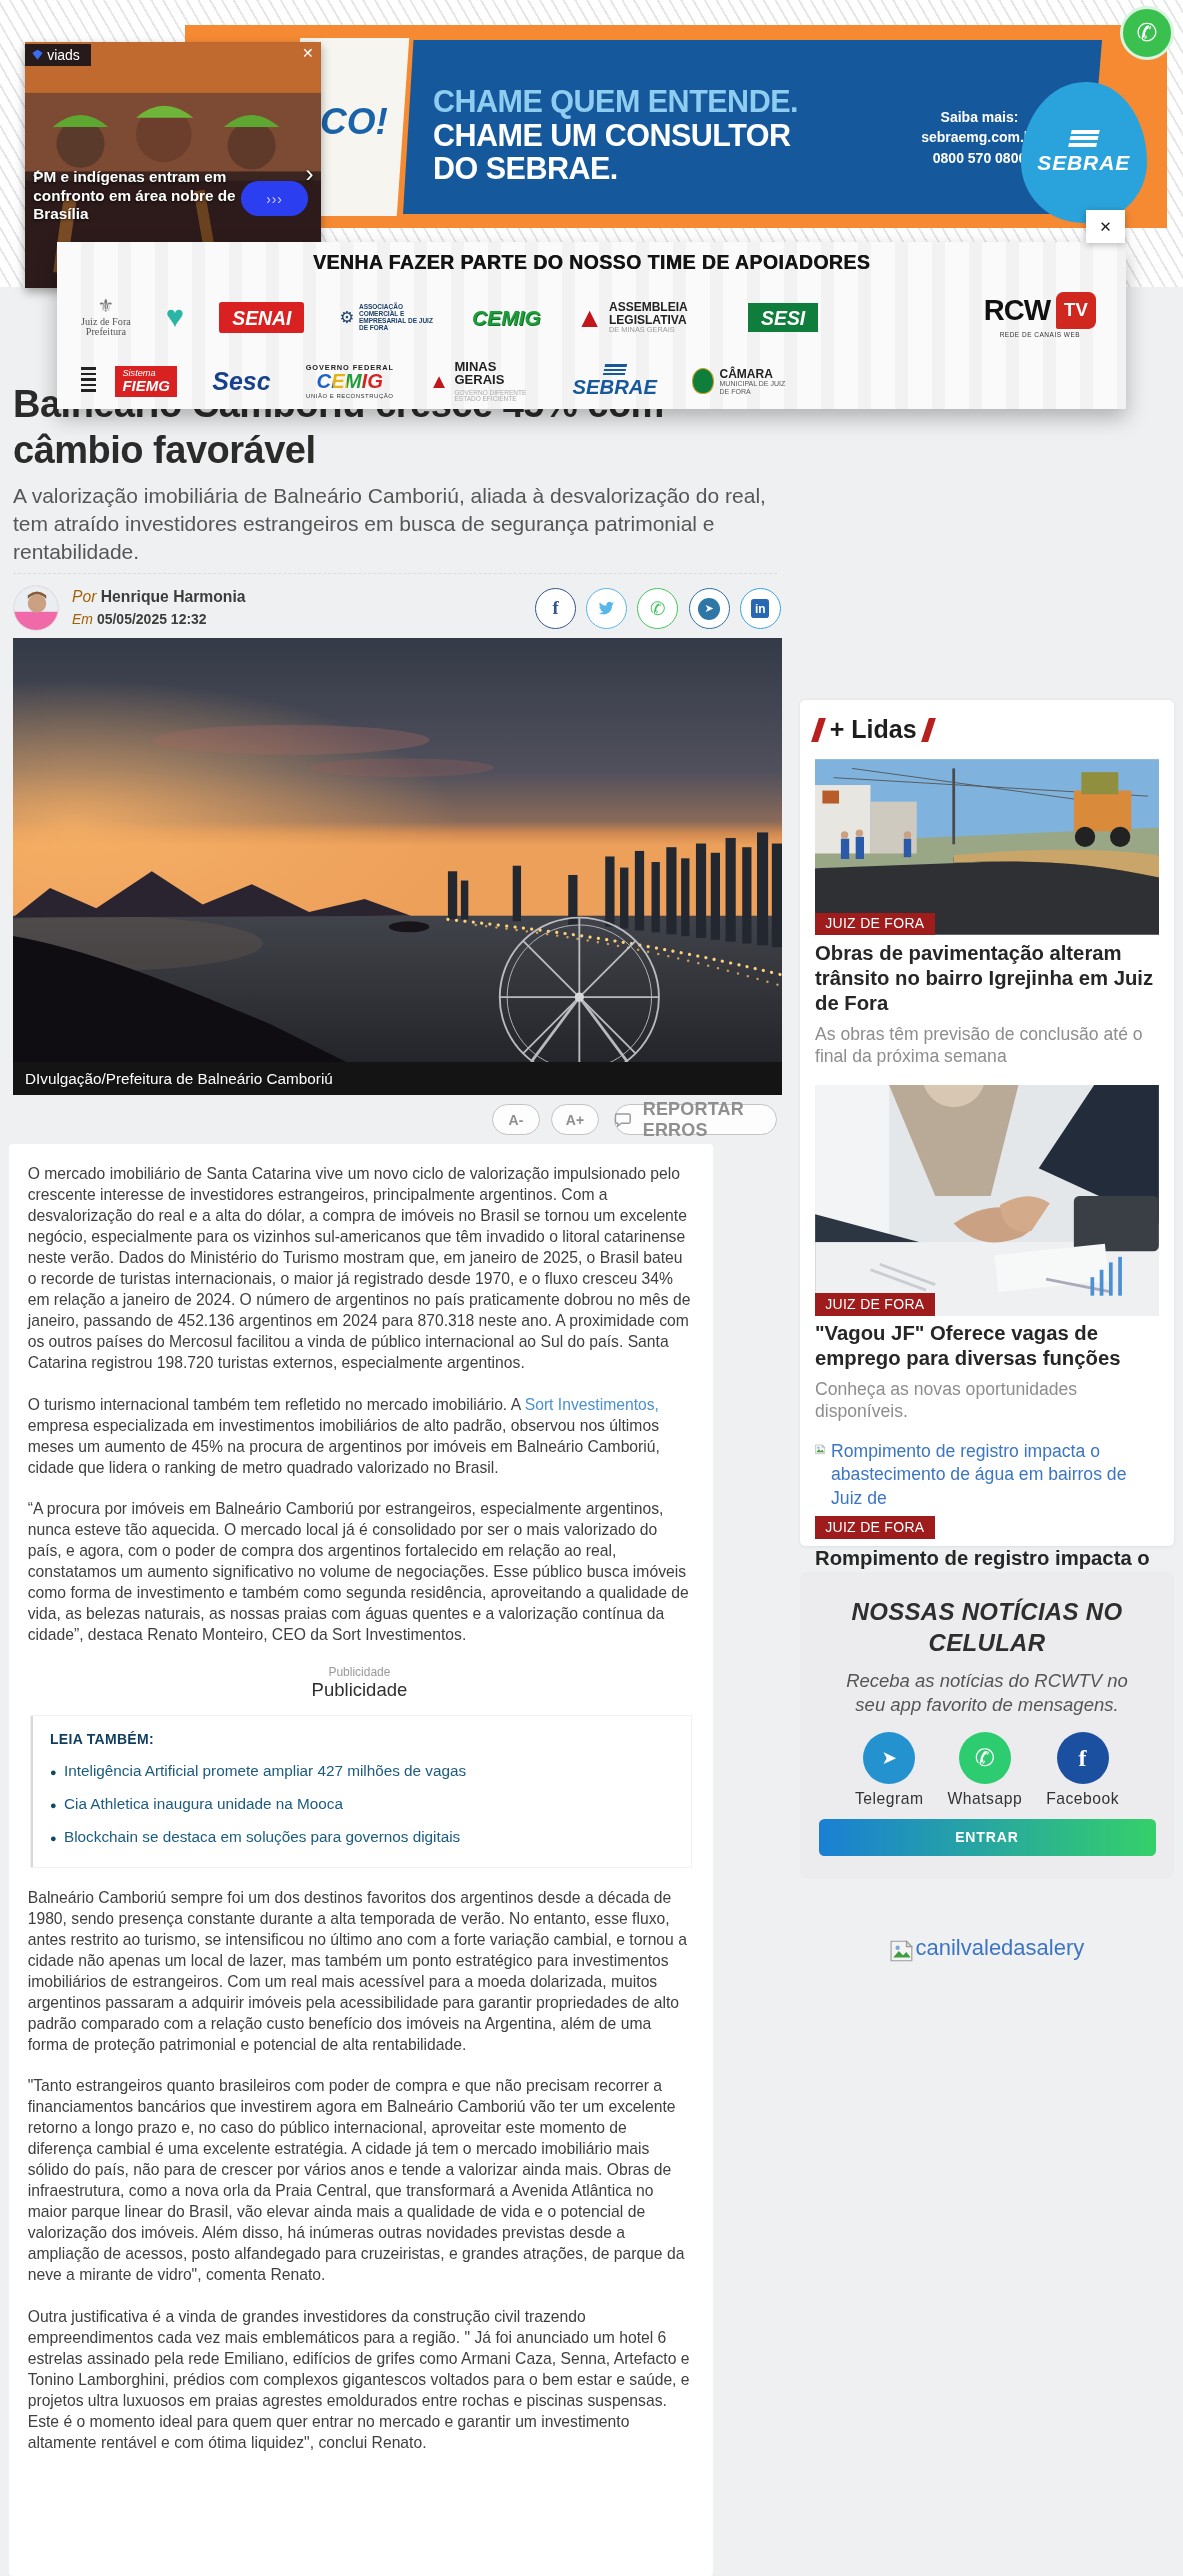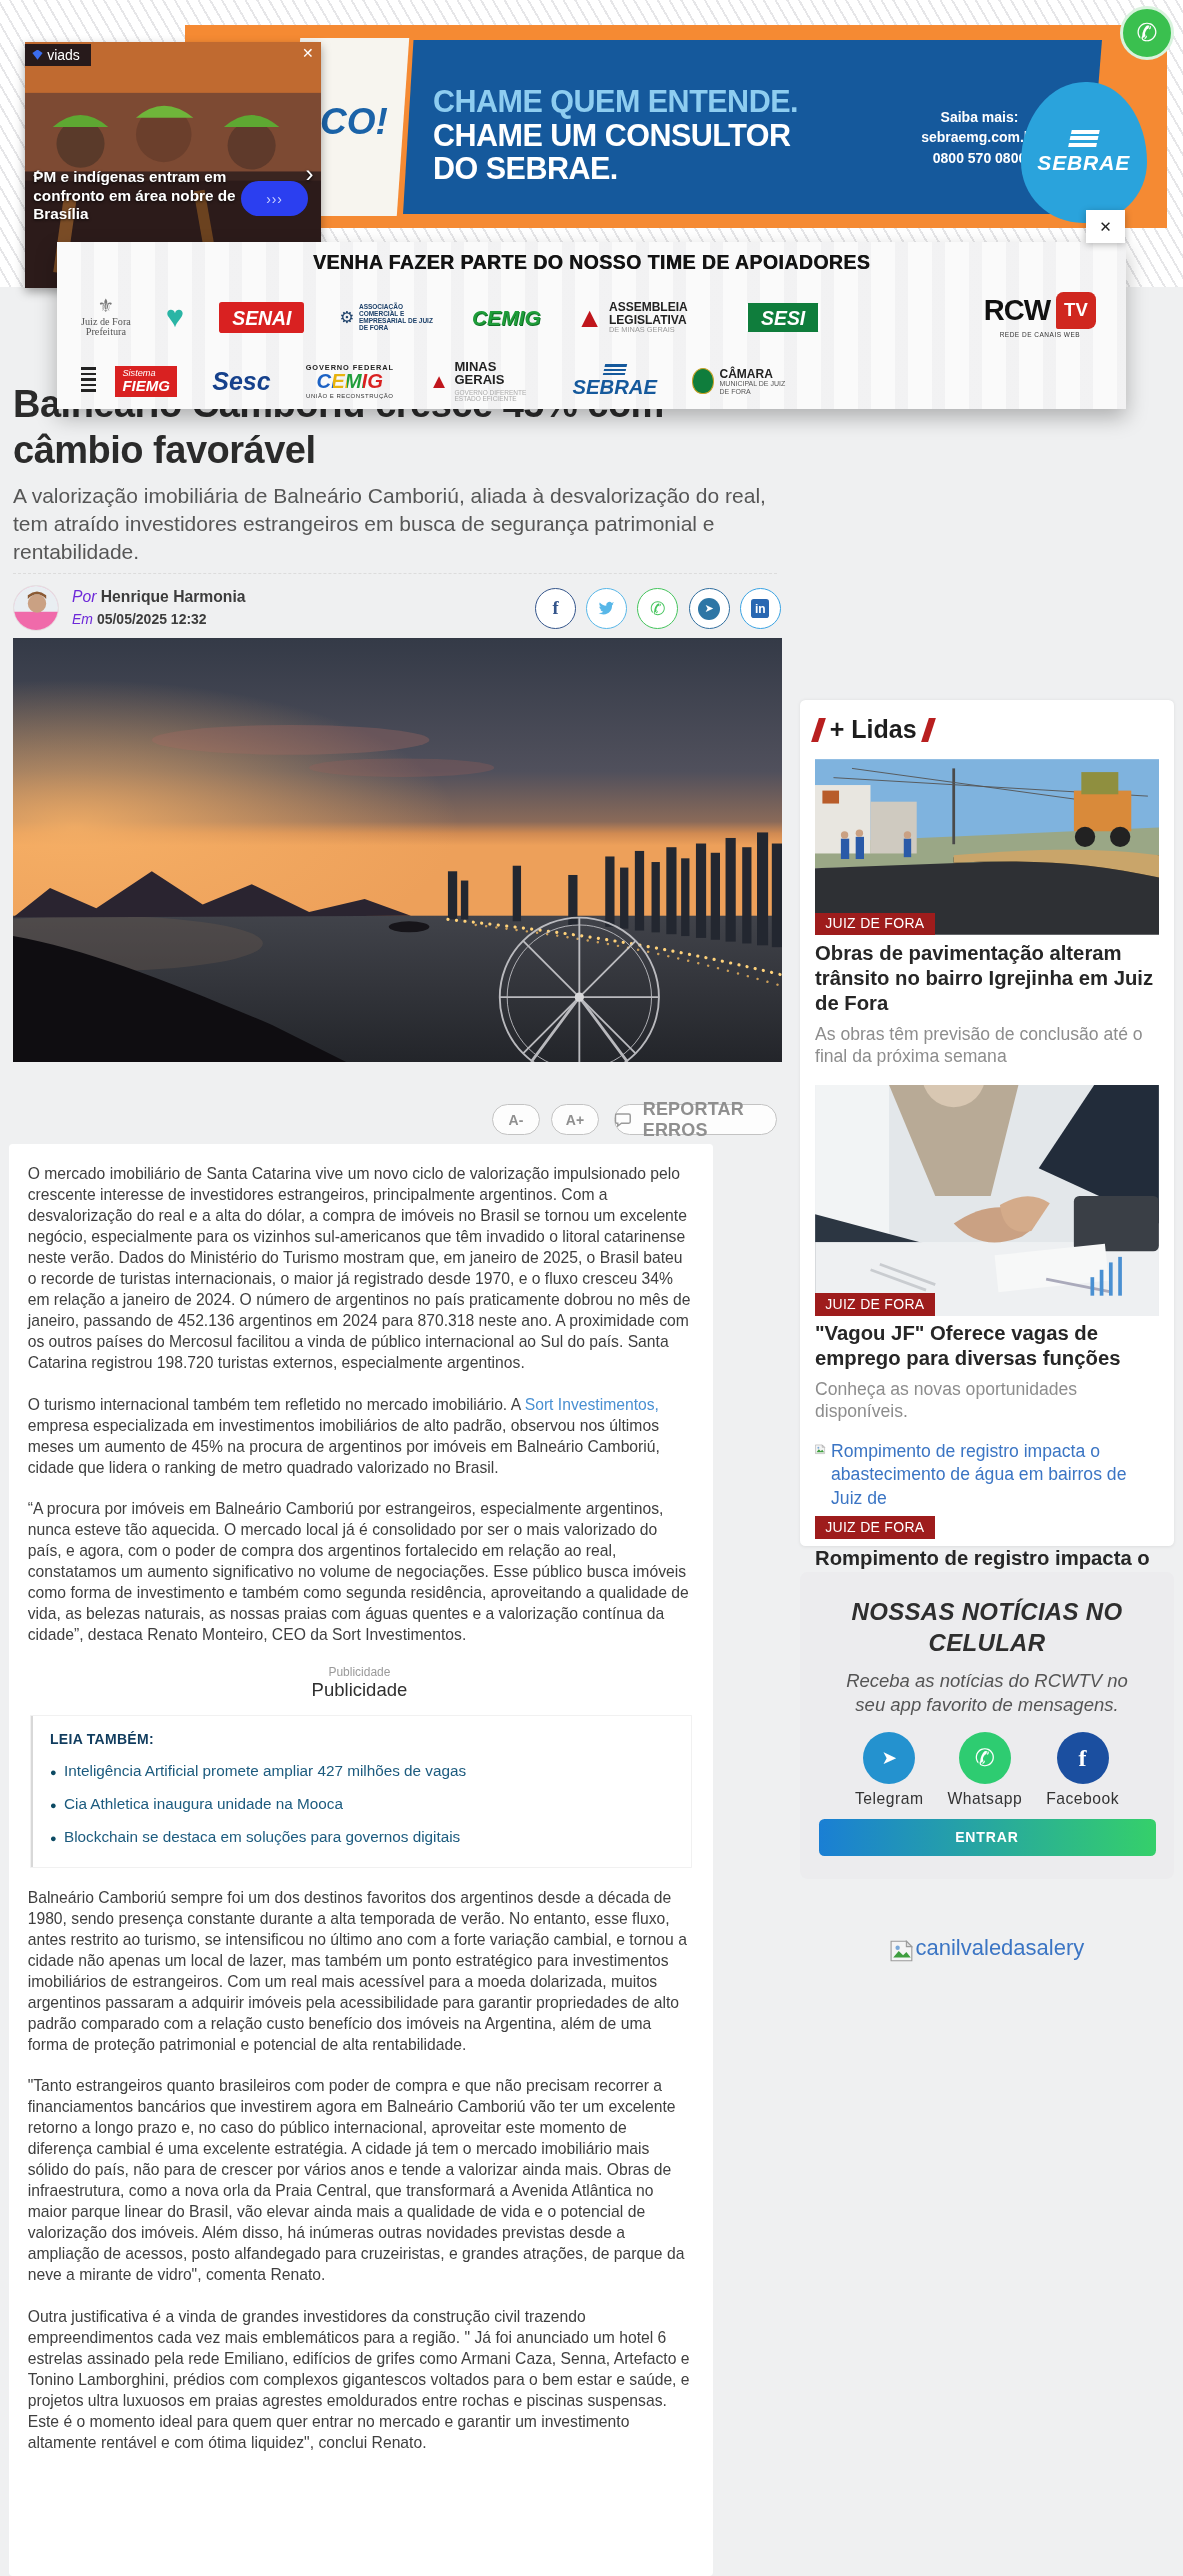--- a/index.html
+++ b/index.html
@@ -125,21 +125,21 @@
   
   .art-title { position:absolute; left:13px; top:382px; width:766px; z-index:1;
     font-size:38px; line-height:1.2; font-weight:800; color:#2b2b2b; letter-spacing:-0.5px; }
   .art-sub { position:absolute; left:13px; top:482px; width:766px; font-size:21px;
     line-height:1.34; color:#565656; }
   .art-divider { position:absolute; left:13px; top:573px; width:764px;
     border-top:1.8px dashed #dcdcdc; }
   .avatar { position:absolute; left:13px; top:585px; width:46px; height:46px; border-radius:50%;
     overflow:hidden; background:#f4a7c6; border:0.9px solid #e3e3e3; }
   .byline { position:absolute; left:72px; top:588px; font-size:15.7px; color:#333; }
-  .byline .pre { font-style:italic; color:#6d28d9; font-weight:400; }
+  .byline .pre { font-style:italic; color:#a16207; font-weight:400; }
   .byline .b { font-weight:700; color:#3c3c3c; }
   .byline .l2 { display:block; font-size:14px; margin-top:4.6px; }
   .share { position:absolute; left:535px; top:588px; display:flex; gap:10.2px; }
   .share .c { width:41px; height:41px; border-radius:50%; background:#fff;
     display:flex; align-items:center; justify-content:center; }
   .c.fb { border:1.4px solid #34558b; color:#34558b; font-weight:800; font-size:18.5px;
     font-family:"Liberation Serif",serif; }
   .c.tw { border:1.4px solid #58b7e8; color:#58b7e8; }
   .c.wa { border:1.4px solid #44c45c; color:#44c45c; font-size:18.5px; }
   .c.tg { border:1.4px solid #2f6d9e; }
@@ -437,20 +437,21 @@
       <path d="M0 458 L0 322 C80 336 170 372 280 418 L360 458 Z" fill="#0f0d11"></path>
       <g stroke="#c9c9cd" stroke-width="2" fill="none" opacity="0.9">
         <circle cx="612" cy="388" r="86"></circle>
         <circle cx="612" cy="388" r="78" stroke-width="1"></circle>
         <path d="M612 302 L612 474 M526 388 L698 388 M551 327 L673 449 M673 327 L551 449"></path>
         <path d="M612 388 L560 458 M612 388 L664 458" stroke-width="3"></path>
       </g>
       <circle cx="612" cy="388" r="5" fill="#d8d8da"></circle>
     </svg>
   </div>
+  <div class="hero-cap">DIvulgação/Prefeitura de Balneário Camboriú</div>
 
   <div class="actions">
     <div class="abtn am">A-</div>
     <div class="abtn ap">A+</div>
     <div class="abtn rep">
       <svg width="15.7" height="14" viewBox="0 0 17 15">
         <path d="M2 1 h13 a1.5 1.5 0 0 1 1.5 1.5 v7 a1.5 1.5 0 0 1 -1.5 1.5 h-8 l-4 3 v-3 h-1 A1.5 1.5 0 0 1 .5 9.5 v-7 A1.5 1.5 0 0 1 2 1 z" fill="none" stroke="#9a9a9a" stroke-width="1.6"></path>
       </svg>
       <span>REPORTAR ERROS</span>
     </div>

